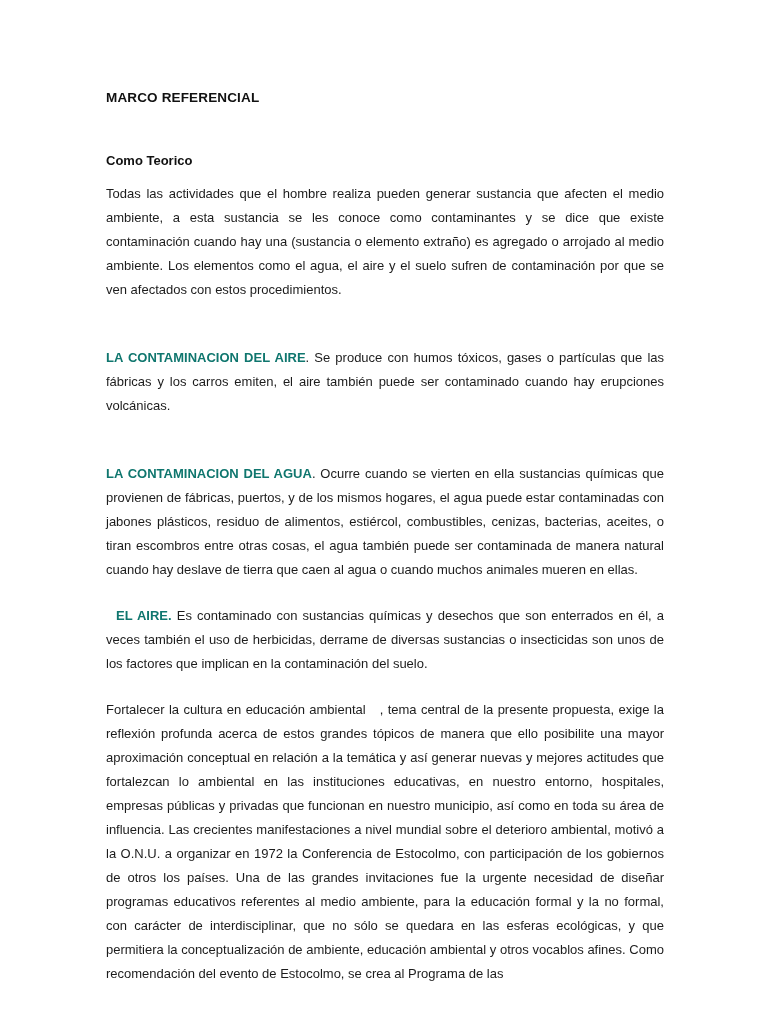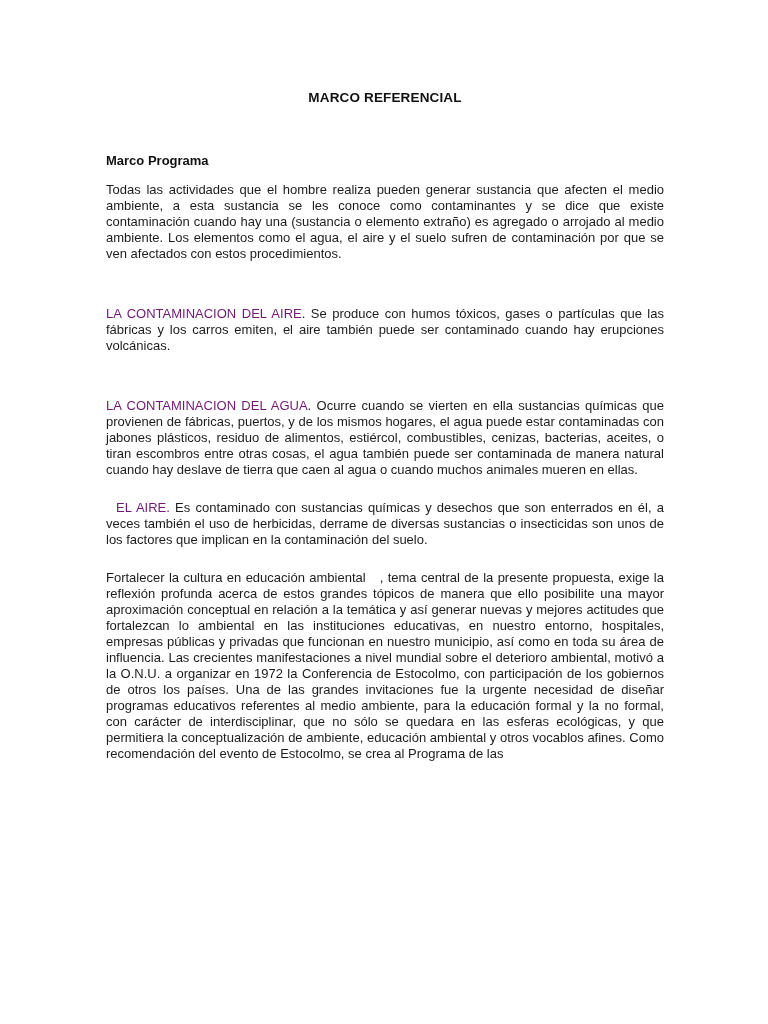--- a/index.html
+++ b/index.html
@@ -26,55 +26,54 @@
   }
 
   .content {
     position: absolute;
     left: 106px;
     top: 0;
     width: 558px;
   }
 
   .doc-title {
-    text-align: center;
     font-weight: bold;
     font-size: 13.5px;
     letter-spacing: 0.15px;
     margin: 0;
     padding-top: 90px;
     color: #111111;
   }
 
   .section-heading {
     font-weight: bold;
     font-size: 13px;
     margin: 0;
     padding-top: 48px;
     color: #111111;
   }
 
   p.body-text {
     margin: 0;
     font-size: 13px;
-    line-height: 16px;
+    line-height: 24px;
     text-align: justify;
     text-justify: inter-word;
     color: #1c1c1c;
     hyphens: none;
   }
 
   
   .gap-intro      { padding-top: 14px; }
   .gap-section    { padding-top: 44px; }
   .gap-tight      { padding-top: 22px; }
 
   .run-in {
-    font-weight: normal;
-    color: #701a75;
+    font-weight: bold;
+    color: #0f766e;
   }
 
   .lead-indent {
     display: inline-block;
     width: 10px;
   }
 
   
   .wide-space {
     display: inline-block;
@@ -82,21 +81,21 @@
   }
 </style>
 </head>
 <body>
 
 <div class="page">
   <div class="content">
 
     <h1 class="doc-title">MARCO REFERENCIAL</h1>
 
-    <h2 class="section-heading">Marco Programa</h2>
+    <h2 class="section-heading">Como Teorico</h2>
 
     <p class="body-text gap-intro">Todas las actividades que el hombre realiza  pueden generar sustancia que afecten el medio ambiente, a esta sustancia se les conoce como contaminantes y se dice que existe contaminación cuando hay una (sustancia o elemento extraño) es agregado o arrojado al medio ambiente. Los elementos como el agua, el aire y el suelo sufren de contaminación por que se ven afectados con estos procedimientos.</p>
 
     <p class="body-text gap-section"><span class="run-in">LA CONTAMINACION DEL AIRE</span><span>. Se produce con humos tóxicos, gases o partículas que las fábricas y los carros emiten, el aire también puede ser contaminado cuando hay erupciones volcánicas.</span></p>
 
     <p class="body-text gap-section"><span class="run-in">LA CONTAMINACION DEL AGUA</span><span>. Ocurre cuando se vierten en ella sustancias químicas que provienen de fábricas, puertos, y de los mismos hogares, el agua puede estar contaminadas con jabones plásticos, residuo de alimentos, estiércol, combustibles, cenizas, bacterias, aceites, o tiran escombros entre otras cosas, el agua también puede ser contaminada de manera natural cuando hay deslave de tierra que caen al agua o cuando muchos animales mueren en ellas.</span></p>
 
     <p class="body-text gap-tight"><span class="lead-indent"></span><span class="run-in">EL AIRE.</span><span> Es contaminado con sustancias químicas y desechos que son enterrados en él, a veces también el uso de herbicidas, derrame de diversas sustancias o insecticidas son unos de los factores que implican en la contaminación del suelo.</span></p>
 
     <p class="body-text gap-tight"><span>Fortalecer la cultura en educación ambiental</span><span class="wide-space"></span><span>, tema central de la presente propuesta, exige la reflexión profunda acerca de estos grandes tópicos de manera que ello posibilite una mayor aproximación conceptual en relación a la temática y así generar nuevas y mejores actitudes que fortalezcan lo ambiental en las instituciones educativas, en nuestro entorno, hospitales, empresas públicas y privadas que funcionan en nuestro municipio, así como en toda su área de influencia. Las crecientes manifestaciones a nivel mundial sobre el deterioro ambiental, motivó a la O.N.U. a organizar en 1972 la Conferencia de Estocolmo, con participación de los gobiernos de otros los países. Una de las grandes invitaciones fue la urgente necesidad de diseñar programas educativos referentes al medio ambiente, para la educación formal y la no formal, con carácter de interdisciplinar, que no sólo se quedara en las esferas ecológicas, y que permitiera la conceptualización de ambiente, educación ambiental y otros vocablos afines. Como recomendación del evento de Estocolmo, se crea al Programa de las</span></p>

